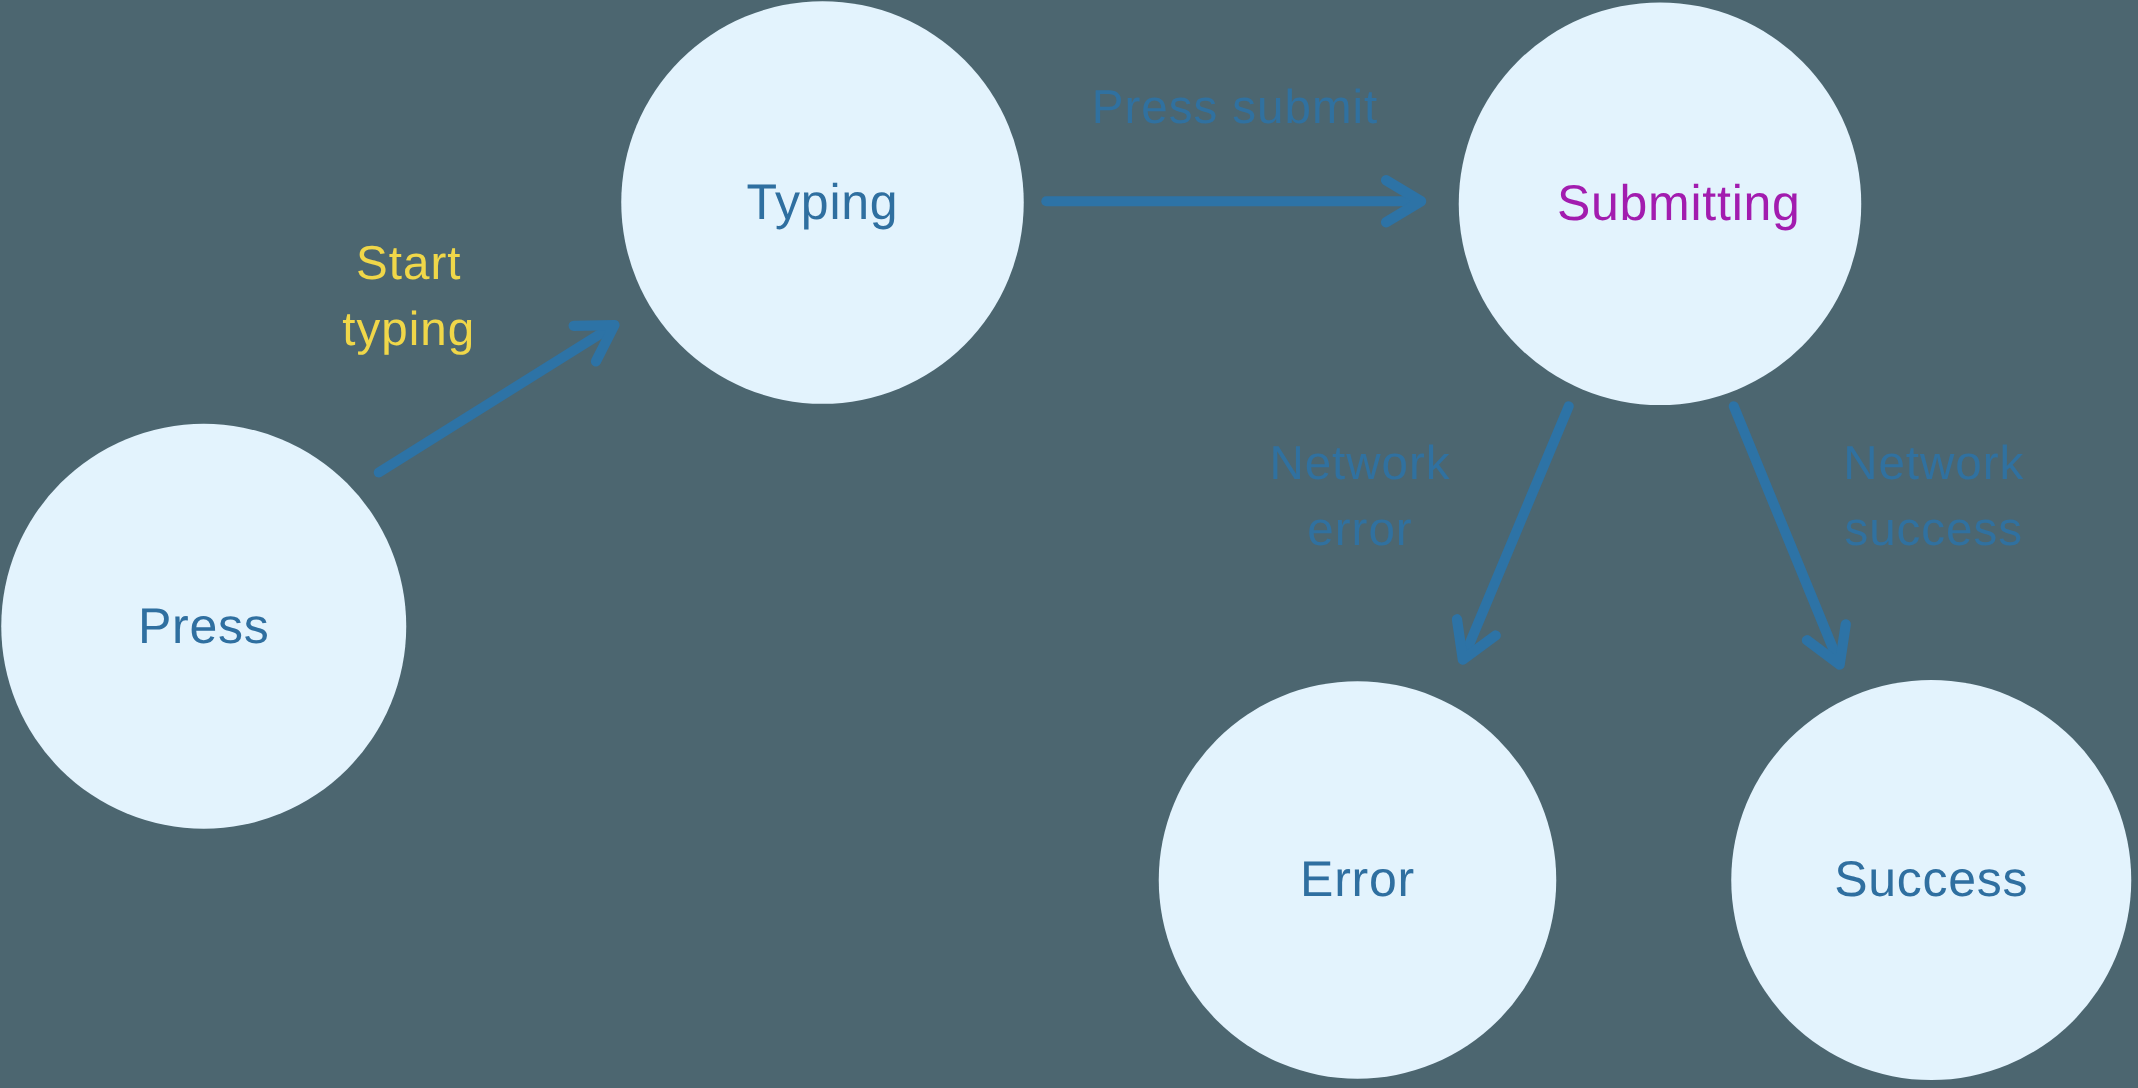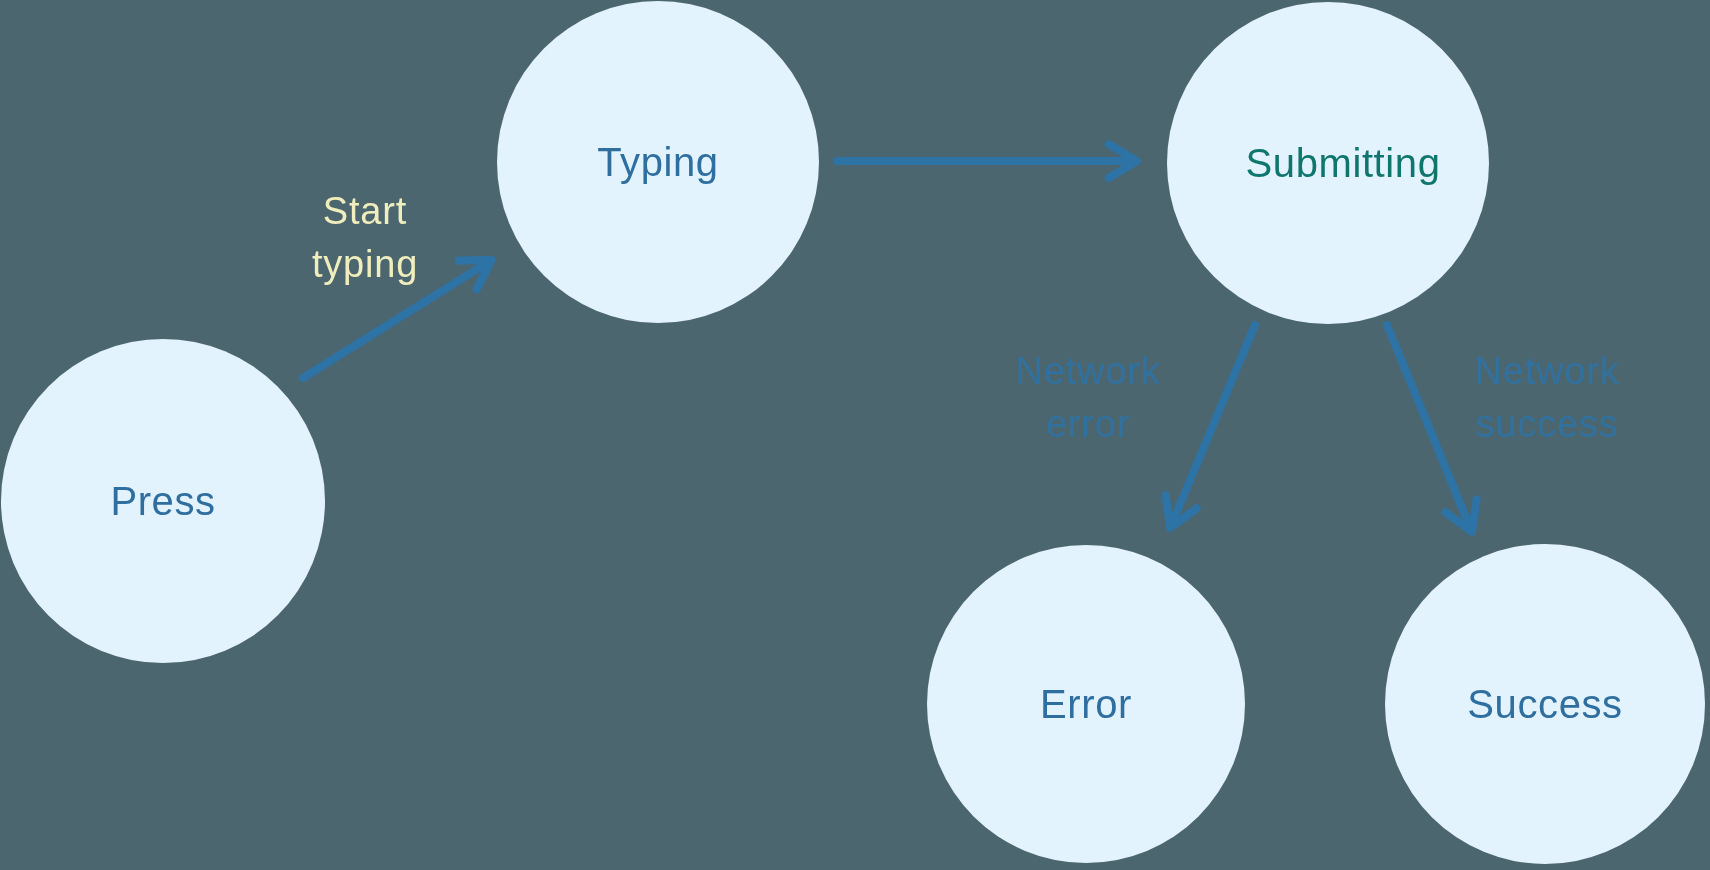--- a/index.html
+++ b/index.html
@@ -60,31 +60,34 @@
       <line x1="1255" y1="325" x2="1171" y2="526" stroke="#2d73a6" stroke-width="8" stroke-linecap="round" marker-end="url(#arrowhead)"></line>
       <line x1="1387" y1="325" x2="1471" y2="530" stroke="#2d73a6" stroke-width="8" stroke-linecap="round" marker-end="url(#arrowhead)"></line>
     </svg>
     <div class="node" style="left: 1px; top: 339px; width: 324px; height: 324px; background: rgb(227, 243, 253);">
       <div class="node-label" style="color: rgb(47, 111, 160);">Press</div>
     </div>
     <div class="node" style="left: 497px; top: 1px; width: 322px; height: 322px; background: rgb(227, 243, 253);">
       <div class="node-label" style="color: rgb(47, 111, 160);">Typing</div>
     </div>
     <div class="node" style="left: 1167px; top: 2px; width: 322px; height: 322px; background: rgb(227, 243, 253);">
-      <div class="node-label" style="color: #0f766e; margin-left: 30px;">Submitting</div>
+      <div class="node-label" style="color: #a21caf; margin-left: 30px;">Submitting</div>
     </div>
     <div class="node" style="left: 927px; top: 545px; width: 318px; height: 318px; background: rgb(227, 243, 253);">
       <div class="node-label" style="color: rgb(47, 111, 160);">Error</div>
     </div>
     <div class="node" style="left: 1385px; top: 544px; width: 320px; height: 320px; background: rgb(227, 243, 253);">
       <div class="node-label" style="color: rgb(47, 111, 160);">Success</div>
     </div>
-    <div class="edge-label" style="left: 327px; top: 238px; color: #fef9c3; margin-left: 38px;">
+    <div class="edge-label" style="left: 327px; top: 238px; color: #fde047;">
       <div>Start</div>
       <div>typing</div>
+    </div>
+    <div class="edge-label" style="left: 988px; top: 87px; color: rgb(46, 114, 164);">
+      <div>Press submit</div>
     </div>
     <div class="edge-label" style="left: 1088px; top: 398px; color: rgb(46, 114, 164);">
       <div>Network</div>
       <div>error</div>
     </div>
     <div class="edge-label" style="left: 1547px; top: 398px; color: rgb(46, 114, 164);">
       <div>Network</div>
       <div>success</div>
     </div>
   </div>

